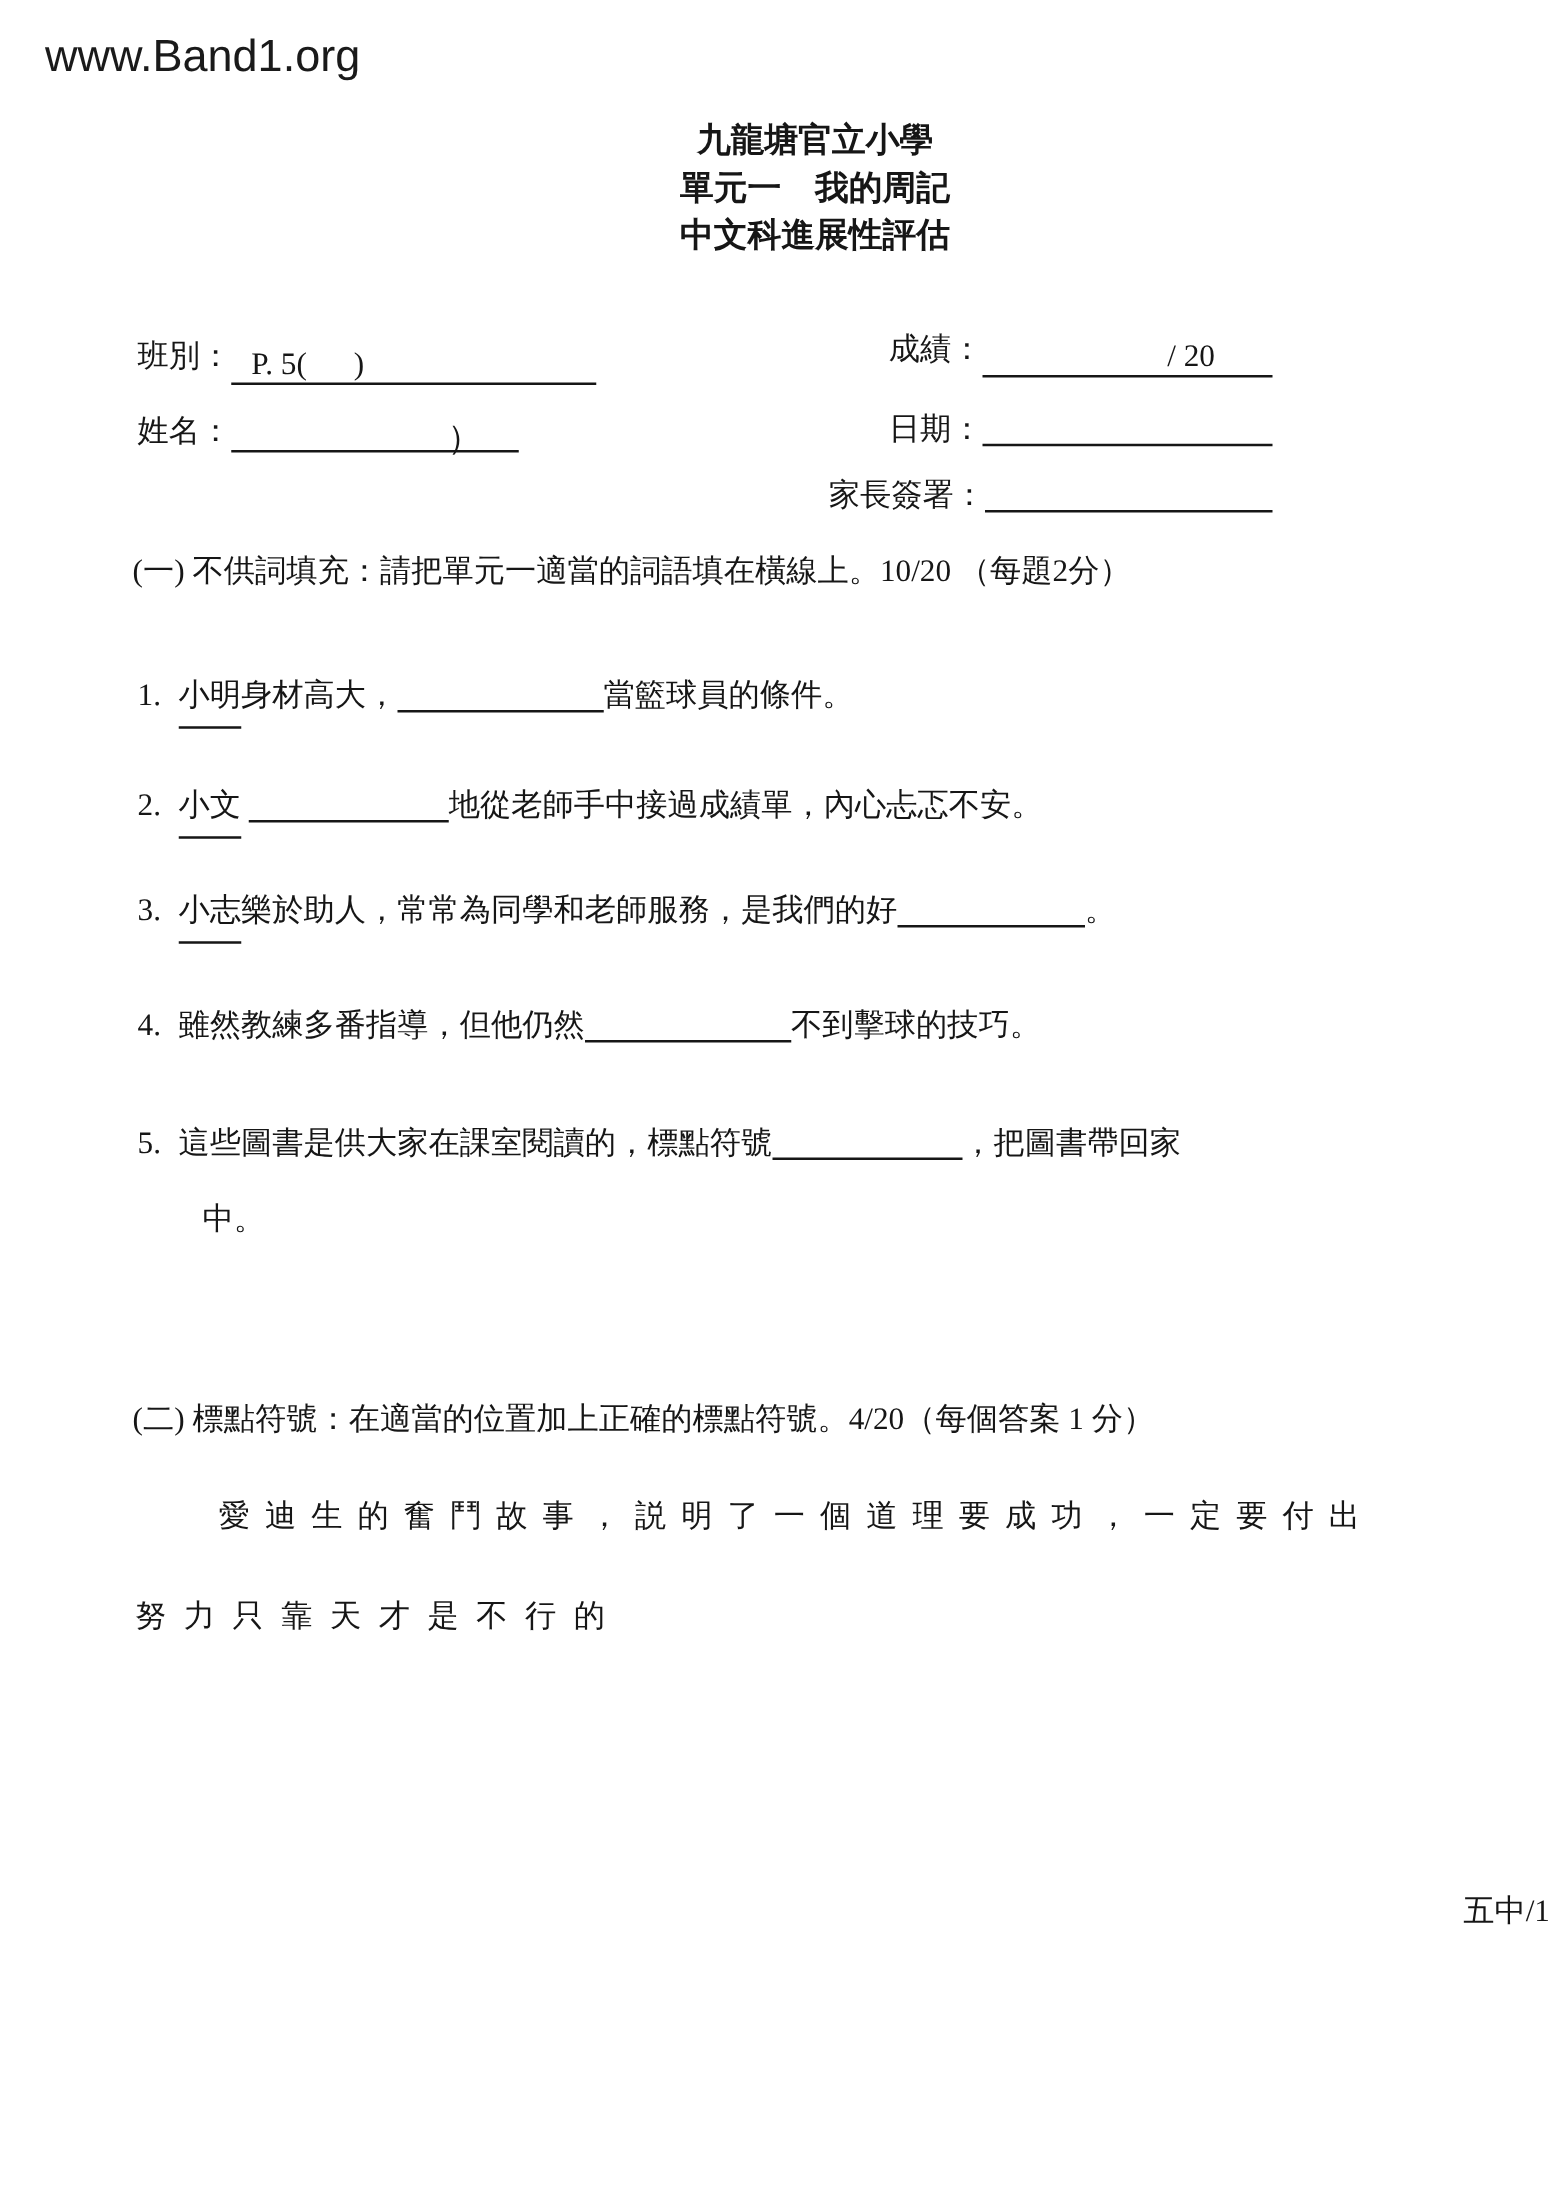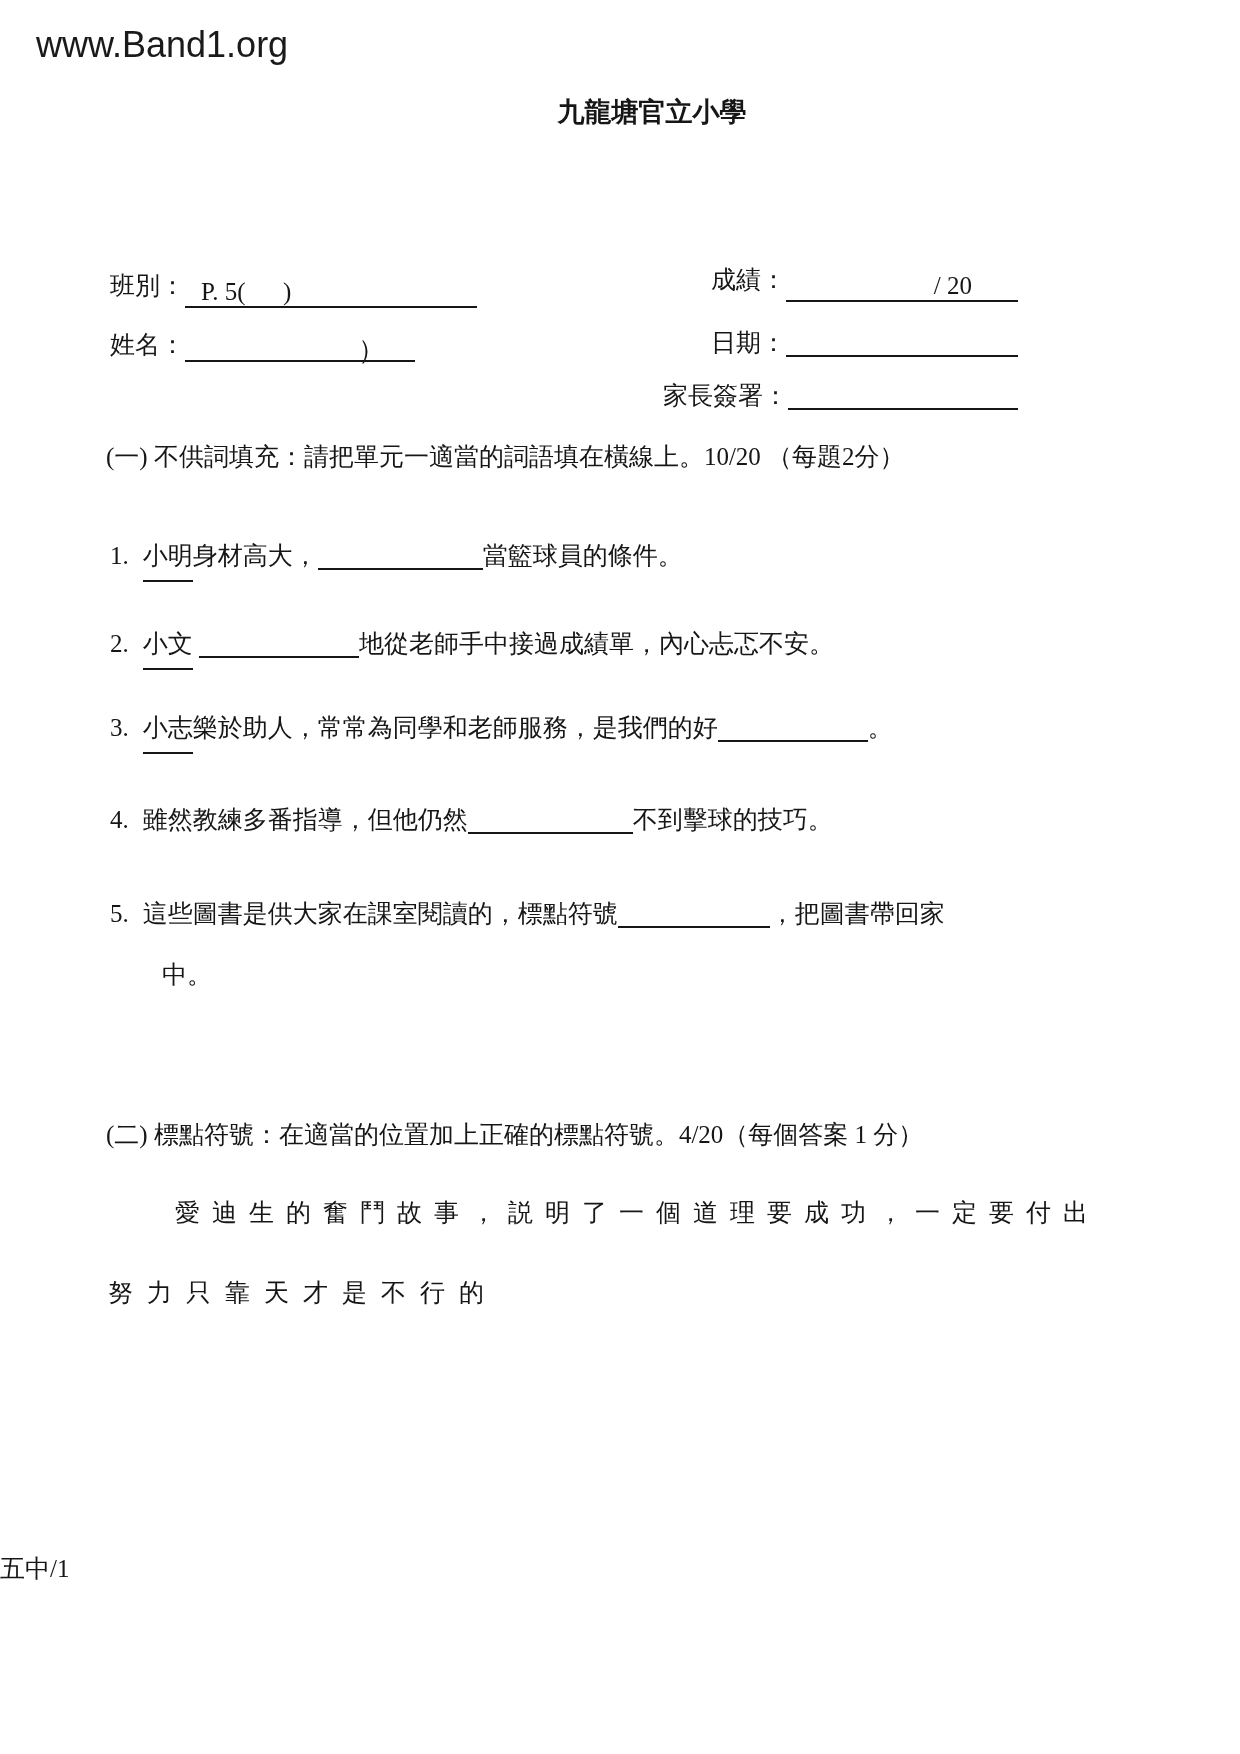--- a/index.html
+++ b/index.html
@@ -29,29 +29,31 @@
   .score-line{width:232px;text-align:right;padding-right:46px;}
   .date-line{width:232px;}
   .parent-line{width:230px;}
   .rrow{right:222px;text-align:right;white-space:nowrap;}
   .uline{border-bottom:2px solid #161616;padding-bottom:11px;text-align:right;}
   .qnum{margin-right:14px;display:inline-block;}
   .qrow{left:110px;white-space:nowrap;}
   .stitle{left:106px;white-space:nowrap;}
   .passage1{left:175px;letter-spacing:12px;white-space:nowrap;}
   .passage2{left:108px;letter-spacing:14px;white-space:nowrap;}
-  .footer{left:0;right:0;text-align:left;top:1552px;}
+  .footer{left:0;right:0;text-align:right;top:1512px;padding-left:40px;}
 </style>
 </head>
 <body>
 
 <div class="abs watermark">www.Band1.org</div>
 
 <header class="abs hdr">
   <div>九龍塘官立小學</div>
+  <div>單元一　我的周記</div>
+  <div>中文科進展性評估</div>
 </header>
 
 <div class="abs row" style="left:110px;top:246px;">
   <span>班別：</span><span class="line class-line">P. 5(      )</span>
 </div>
 <div class="abs row" style="left:110px;top:300px;">
   <span>姓名：</span><span class="line name-line">）</span>
 </div>
 
 <div class="abs rrow" style="top:240px;">

